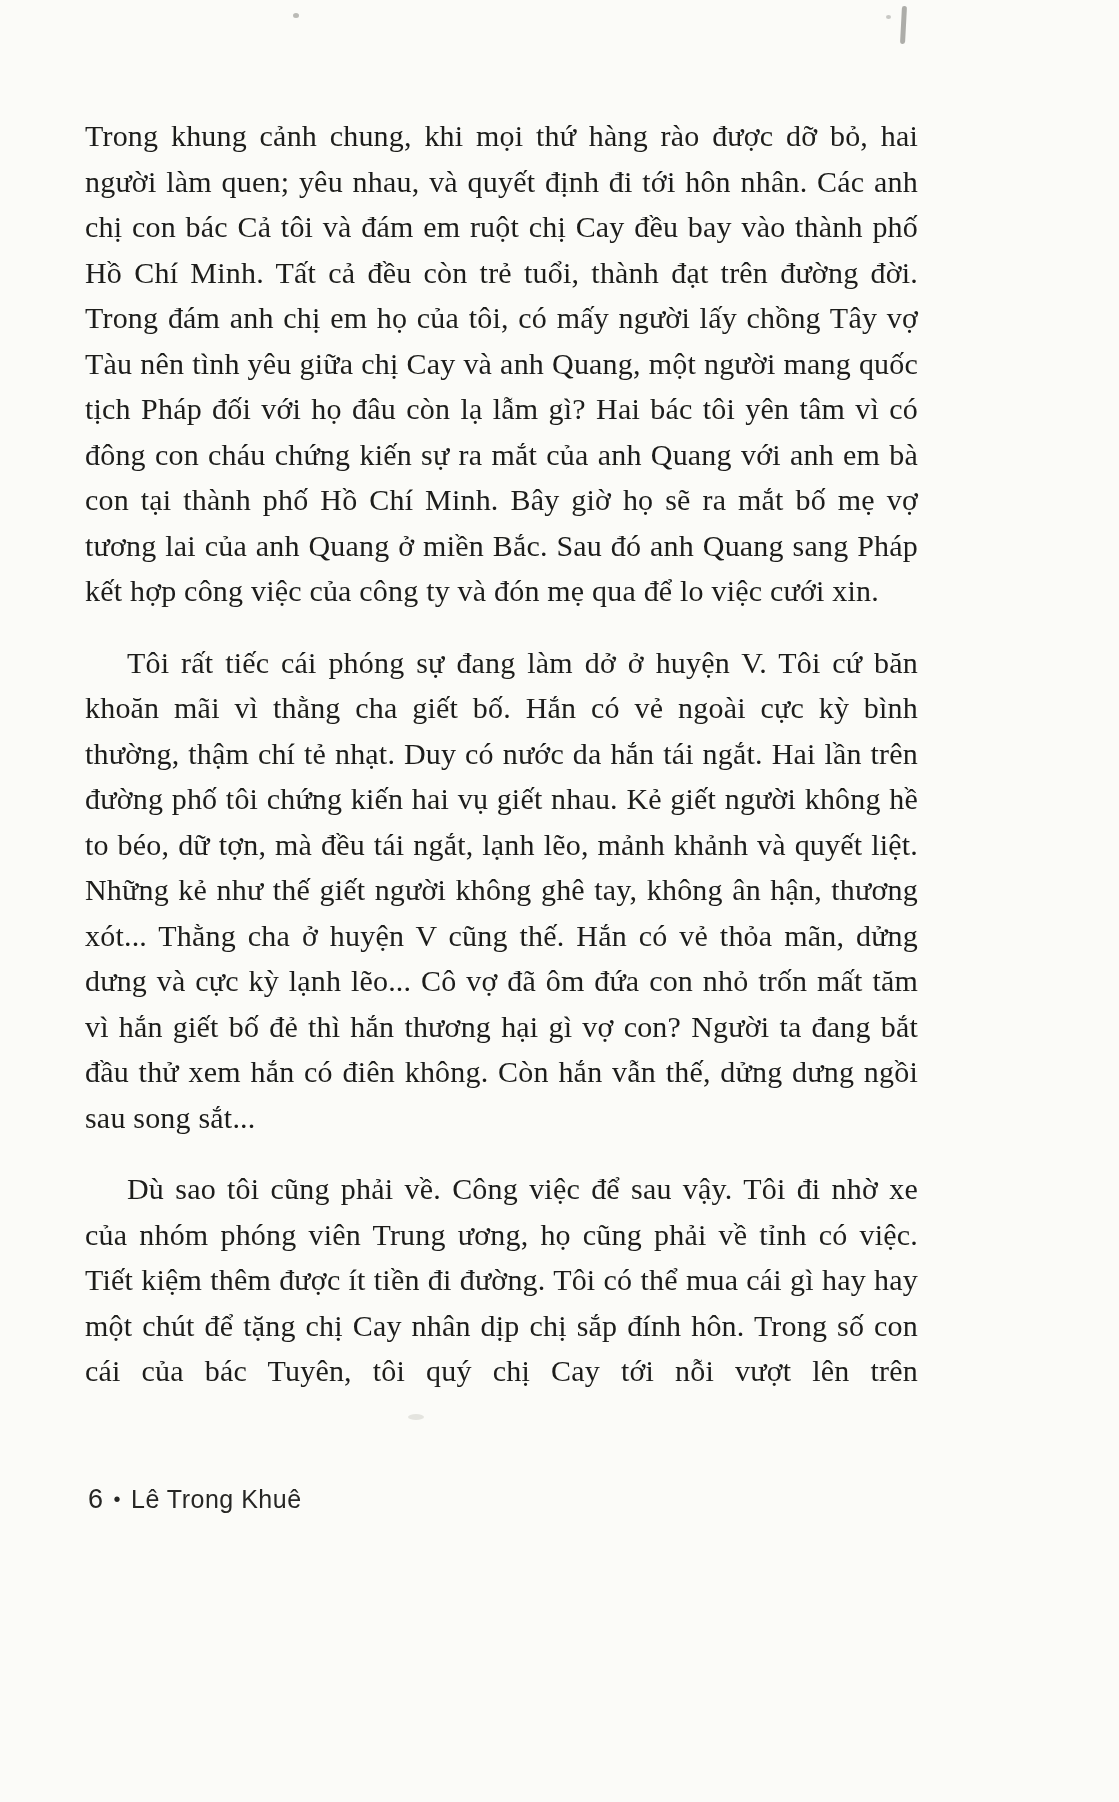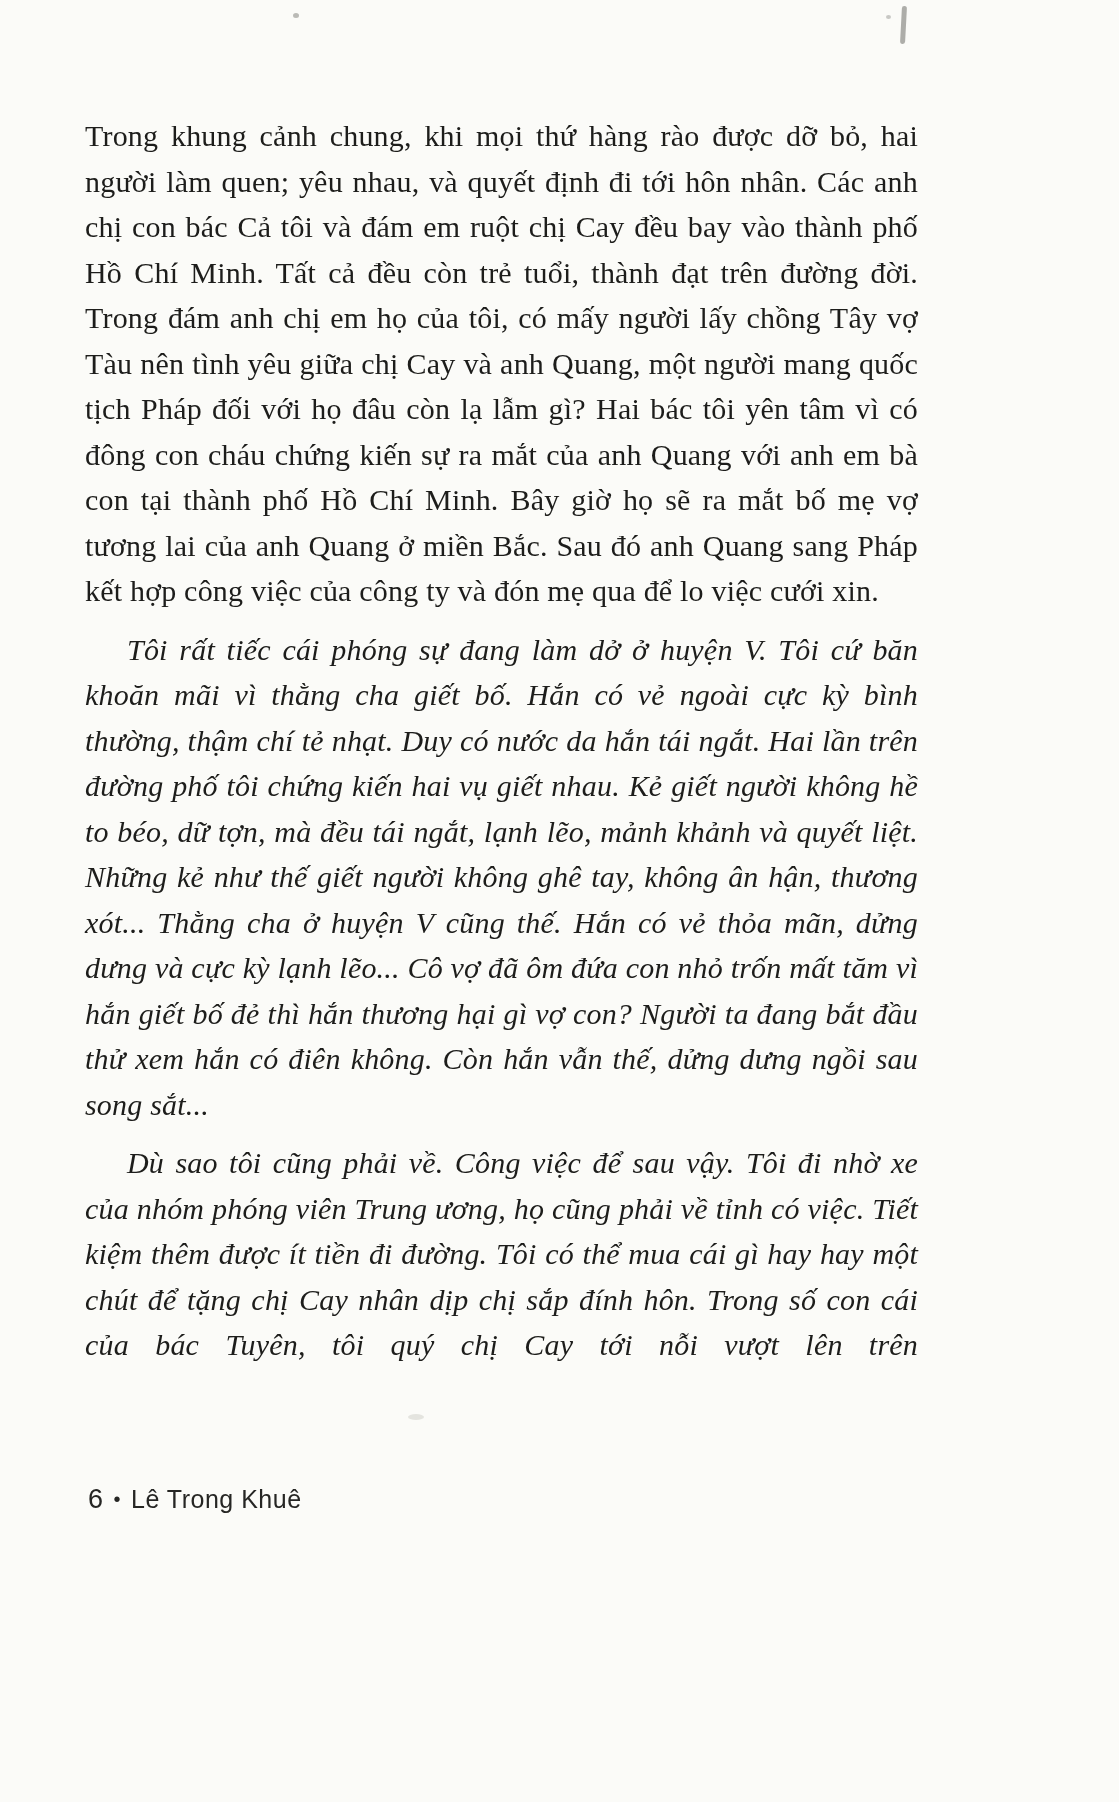--- a/index.html
+++ b/index.html
@@ -27,22 +27,21 @@
       width: 833px;
     }
     .text-block p {
       margin: 0;
       font-size: 30px;
       line-height: 45.5px;
       text-align: justify;
       letter-spacing: 0.2px;
     }
     .text-block p + p {
-      margin-top: 13px;
-      font-style: italic;
+      margin-top: 26px;
     }
     .text-block p.indent {
       text-indent: 42px;
     }
     .text-block p.justify-last {
       text-align-last: justify;
     }
     .footer {
       position: absolute;
       left: 88px;

